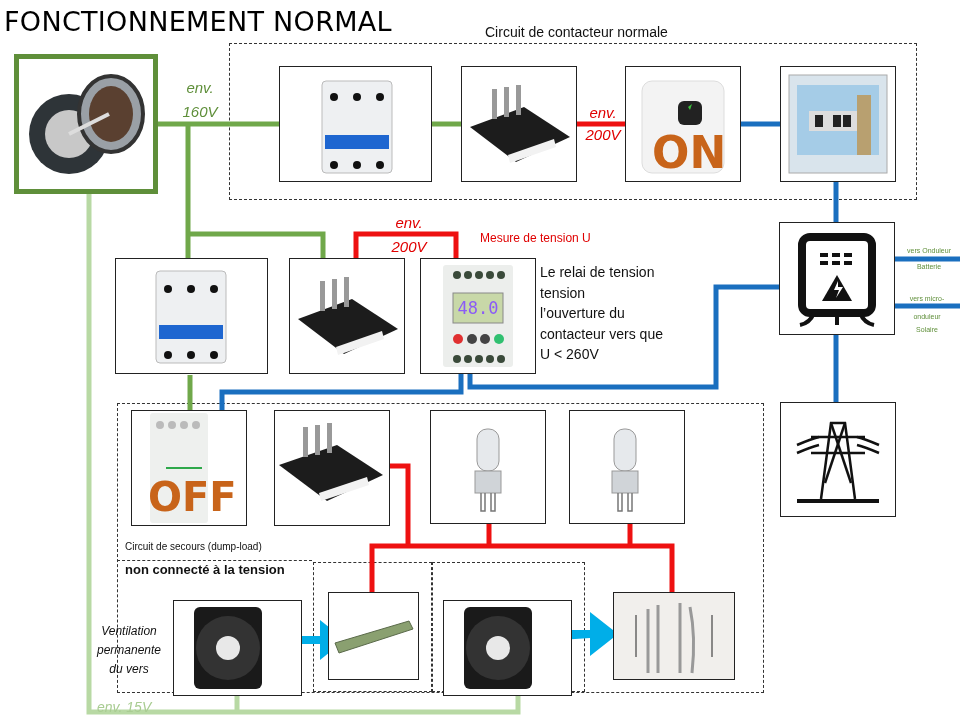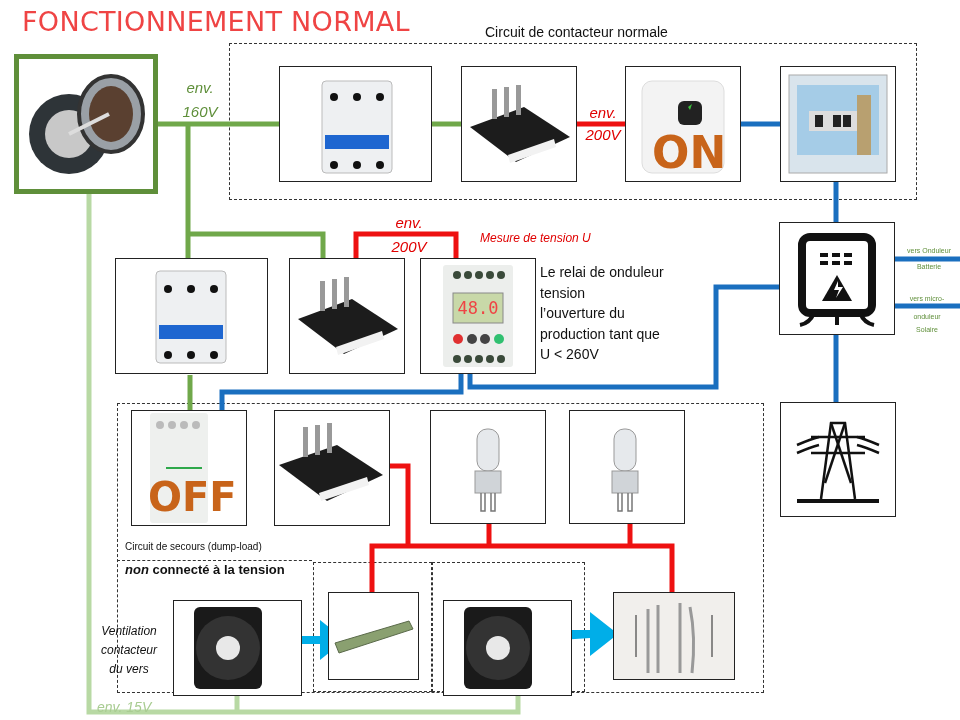--- a/index.html
+++ b/index.html
@@ -1,18 +1,18 @@
 <!DOCTYPE html>
 <html><head>
 <meta charset="utf-8">
 <style>
   html, body { margin: 0; padding: 0; }
   body { width: 960px; height: 720px; position: relative; background: #ffffff; overflow: hidden; font-family: "Liberation Sans", sans-serif; }
   .abs { position: absolute; }
-  .title { left: 22px; top: 6px; font-size: 27px; color: #ef4444; letter-spacing: 0.3px; font-family: "DejaVu Sans", sans-serif; font-weight: normal; text-align: center; }
+  .title { left: 4px; top: 6px; font-size: 27px; color: #000000; letter-spacing: 0.3px; font-family: "DejaVu Sans", sans-serif; font-weight: normal; text-align: center; }
   .box { position: absolute; border: 1px solid #222; background: #fff; box-sizing: border-box; overflow: hidden; }
   .dash { position: absolute; border: 1px dashed #333; box-sizing: border-box; }
   .lbl { position: absolute; font-size: 14px; color: #111; }
   .ital-green { position: absolute; font-style: italic; color: #5f8f3a; font-size: 15px; text-align: center; line-height: 24px; }
   .ital-red { position: absolute; font-style: italic; color: #e00000; font-size: 15px; text-align: center; line-height: 22px; }
   .tiny-green { position: absolute; font-size: 7px; color: #5f8f3a; }
   .onoff { position: absolute; color: #c8641a; font-weight: bold; font-family: "DejaVu Sans", sans-serif; }
   svg.wires { position: absolute; left: 0; top: 0; }
 </style>
 </head>
@@ -188,21 +188,21 @@
     <rect x="30" y="22" width="5" height="30" fill="#999"></rect>
       <rect x="42" y="20" width="5" height="30" fill="#999"></rect>
       <rect x="54" y="18" width="5" height="30" fill="#999"></rect>
     <polygon points="46,88 92,72 94,80 48,96" fill="#f2f2f2"></polygon>
   </svg>
 </div>
 <div class="ital-red" style="left:384px;top:212px;width:50px;">
   <div>env.</div>
   <div style="margin-top:2px;">200V</div>
 </div>
-<div class="abs" style="left:480px;top:231px;font-size:12px;font-style:italic;color:#e00000;">Mesure de tension U</div>
+<div class="abs" style="left:480px;top:231px;font-size:12px;color:#e00000;">Mesure de tension U</div>
 
 <div class="box" style="left:420px;top:258px;width:116px;height:116px;">
   <svg width="114" height="114">
     <rect x="22" y="6" width="70" height="102" rx="3" fill="#eceeec"></rect>
     <g fill="#3a4a3a">
         <circle cx="36" cy="16" r="4"></circle>
         <circle cx="47" cy="16" r="4"></circle>
         <circle cx="58" cy="16" r="4"></circle>
         <circle cx="69" cy="16" r="4"></circle>
         <circle cx="80" cy="16" r="4"></circle>
@@ -213,27 +213,27 @@
       <circle cx="64" cy="80" r="5" fill="#444"></circle>
       <circle cx="78" cy="80" r="5" fill="#30c070"></circle>
     <g fill="#3a4a3a">
         <circle cx="36" cy="100" r="4"></circle>
         <circle cx="47" cy="100" r="4"></circle>
         <circle cx="58" cy="100" r="4"></circle>
         <circle cx="69" cy="100" r="4"></circle>
         <circle cx="80" cy="100" r="4"></circle>
       </g>
   </svg>
-  <div class="abs" style="left:34px;top:39px;width:46px;text-align:center;font-family:'DejaVu Sans Mono',monospace;font-size:17px;color:#ef4444;">48.0</div>
+  <div class="abs" style="left:34px;top:39px;width:46px;text-align:center;font-family:'DejaVu Sans Mono',monospace;font-size:17px;color:#8b5cf6;">48.0</div>
 </div>
 <div class="abs" style="left:540px;top:262px;font-size:14px;line-height:20.5px;color:#111;">
-  <div>Le relai de onduleur</div>
+  <div>Le relai de tension</div>
   <div>tension</div>
   <div>l’ouverture du</div>
-  <div>production tant que</div>
+  <div>contacteur vers que</div>
   <div>U &lt; 260V</div>
 </div>
 
 <div class="box" style="left:131px;top:410px;width:116px;height:116px;">
   <svg width="114" height="114">
     <rect x="18" y="2" width="58" height="110" rx="3" fill="#eef0ee"></rect>
     <g fill="#bbb">
         <circle cx="28" cy="14" r="4"></circle>
         <circle cx="40" cy="14" r="4"></circle>
         <circle cx="52" cy="14" r="4"></circle>
@@ -263,26 +263,26 @@
   <svg width="114" height="112">
     <rect x="44" y="18" width="22" height="42" rx="10" fill="#e6e9ec" stroke="#999"></rect>
     <rect x="42" y="60" width="26" height="22" fill="#d0d4d8" stroke="#999"></rect>
     <path d="M48 82 v18 h4 v-18 M58 82 v18 h4 v-18" stroke="#777" fill="none" stroke-width="1.5"></path>
   </svg>
 </div>
 
 <div class="lbl" style="left:125px;top:541px;font-size:10px;">Circuit de secours (dump-load)</div>
 <div class="dash" style="left:117px;top:560px;width:195px;height:1px;border-width:1px 0 0 0;"></div>
 <div class="lbl" style="left:125px;top:562px;font-size:13px;font-weight:bold;">
-  <span style="font-style:italic;text-align:center;">non</span><span> connecté à la tension</span>
+  <span style="text-align:center;">non</span><span> connecté à la tension</span>
 </div>
 
 <div class="abs" style="left:88px;top:622px;width:82px;text-align:center;font-size:12px;font-style:italic;line-height:19px;color:#111;">
   <div>Ventilation</div>
-  <div>contacteur</div>
+  <div>permanente</div>
   <div>du vers</div>
 </div>
 <div class="box" style="left:173px;top:600px;width:129px;height:96px;">
   <svg width="127" height="94">
     <rect x="20" y="6" width="68" height="82" rx="6" fill="#1a1a1a"></rect>
     <circle cx="54" cy="47" r="32" fill="#333"></circle>
     <circle cx="54" cy="47" r="12" fill="#e8e8e8"></circle>
   </svg>
 </div>
 <div class="box" style="left:328px;top:592px;width:91px;height:88px;">

